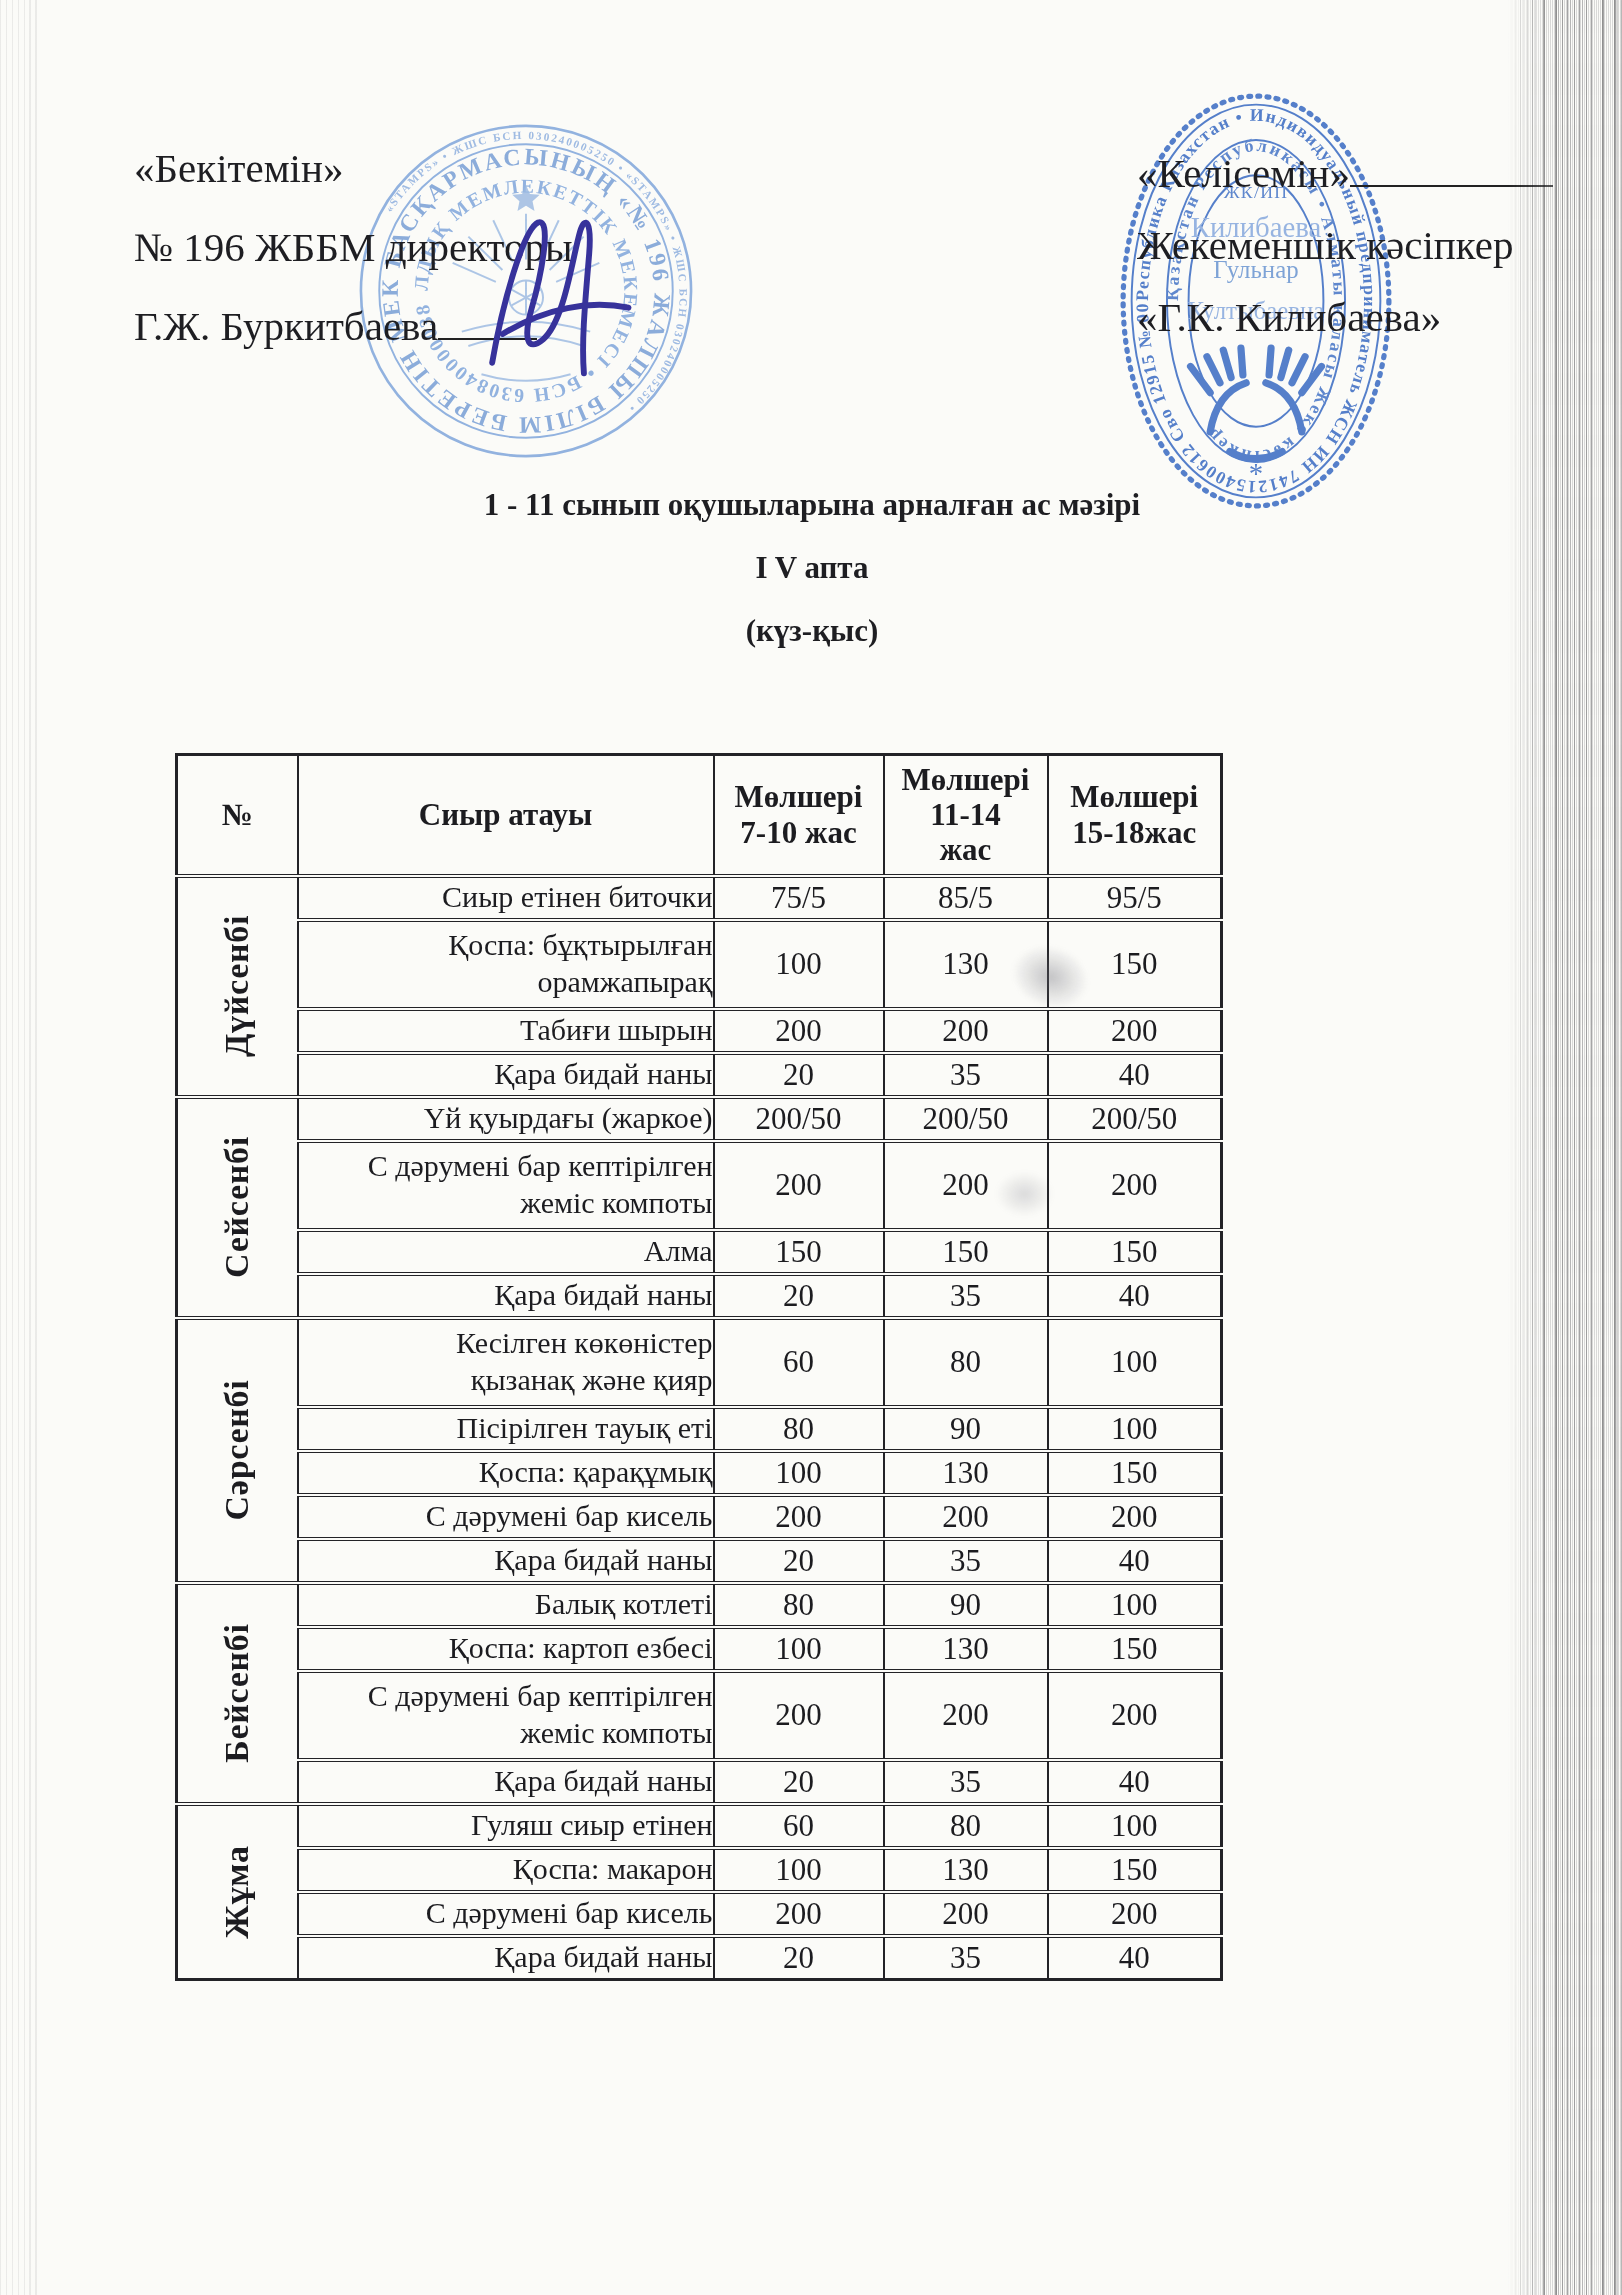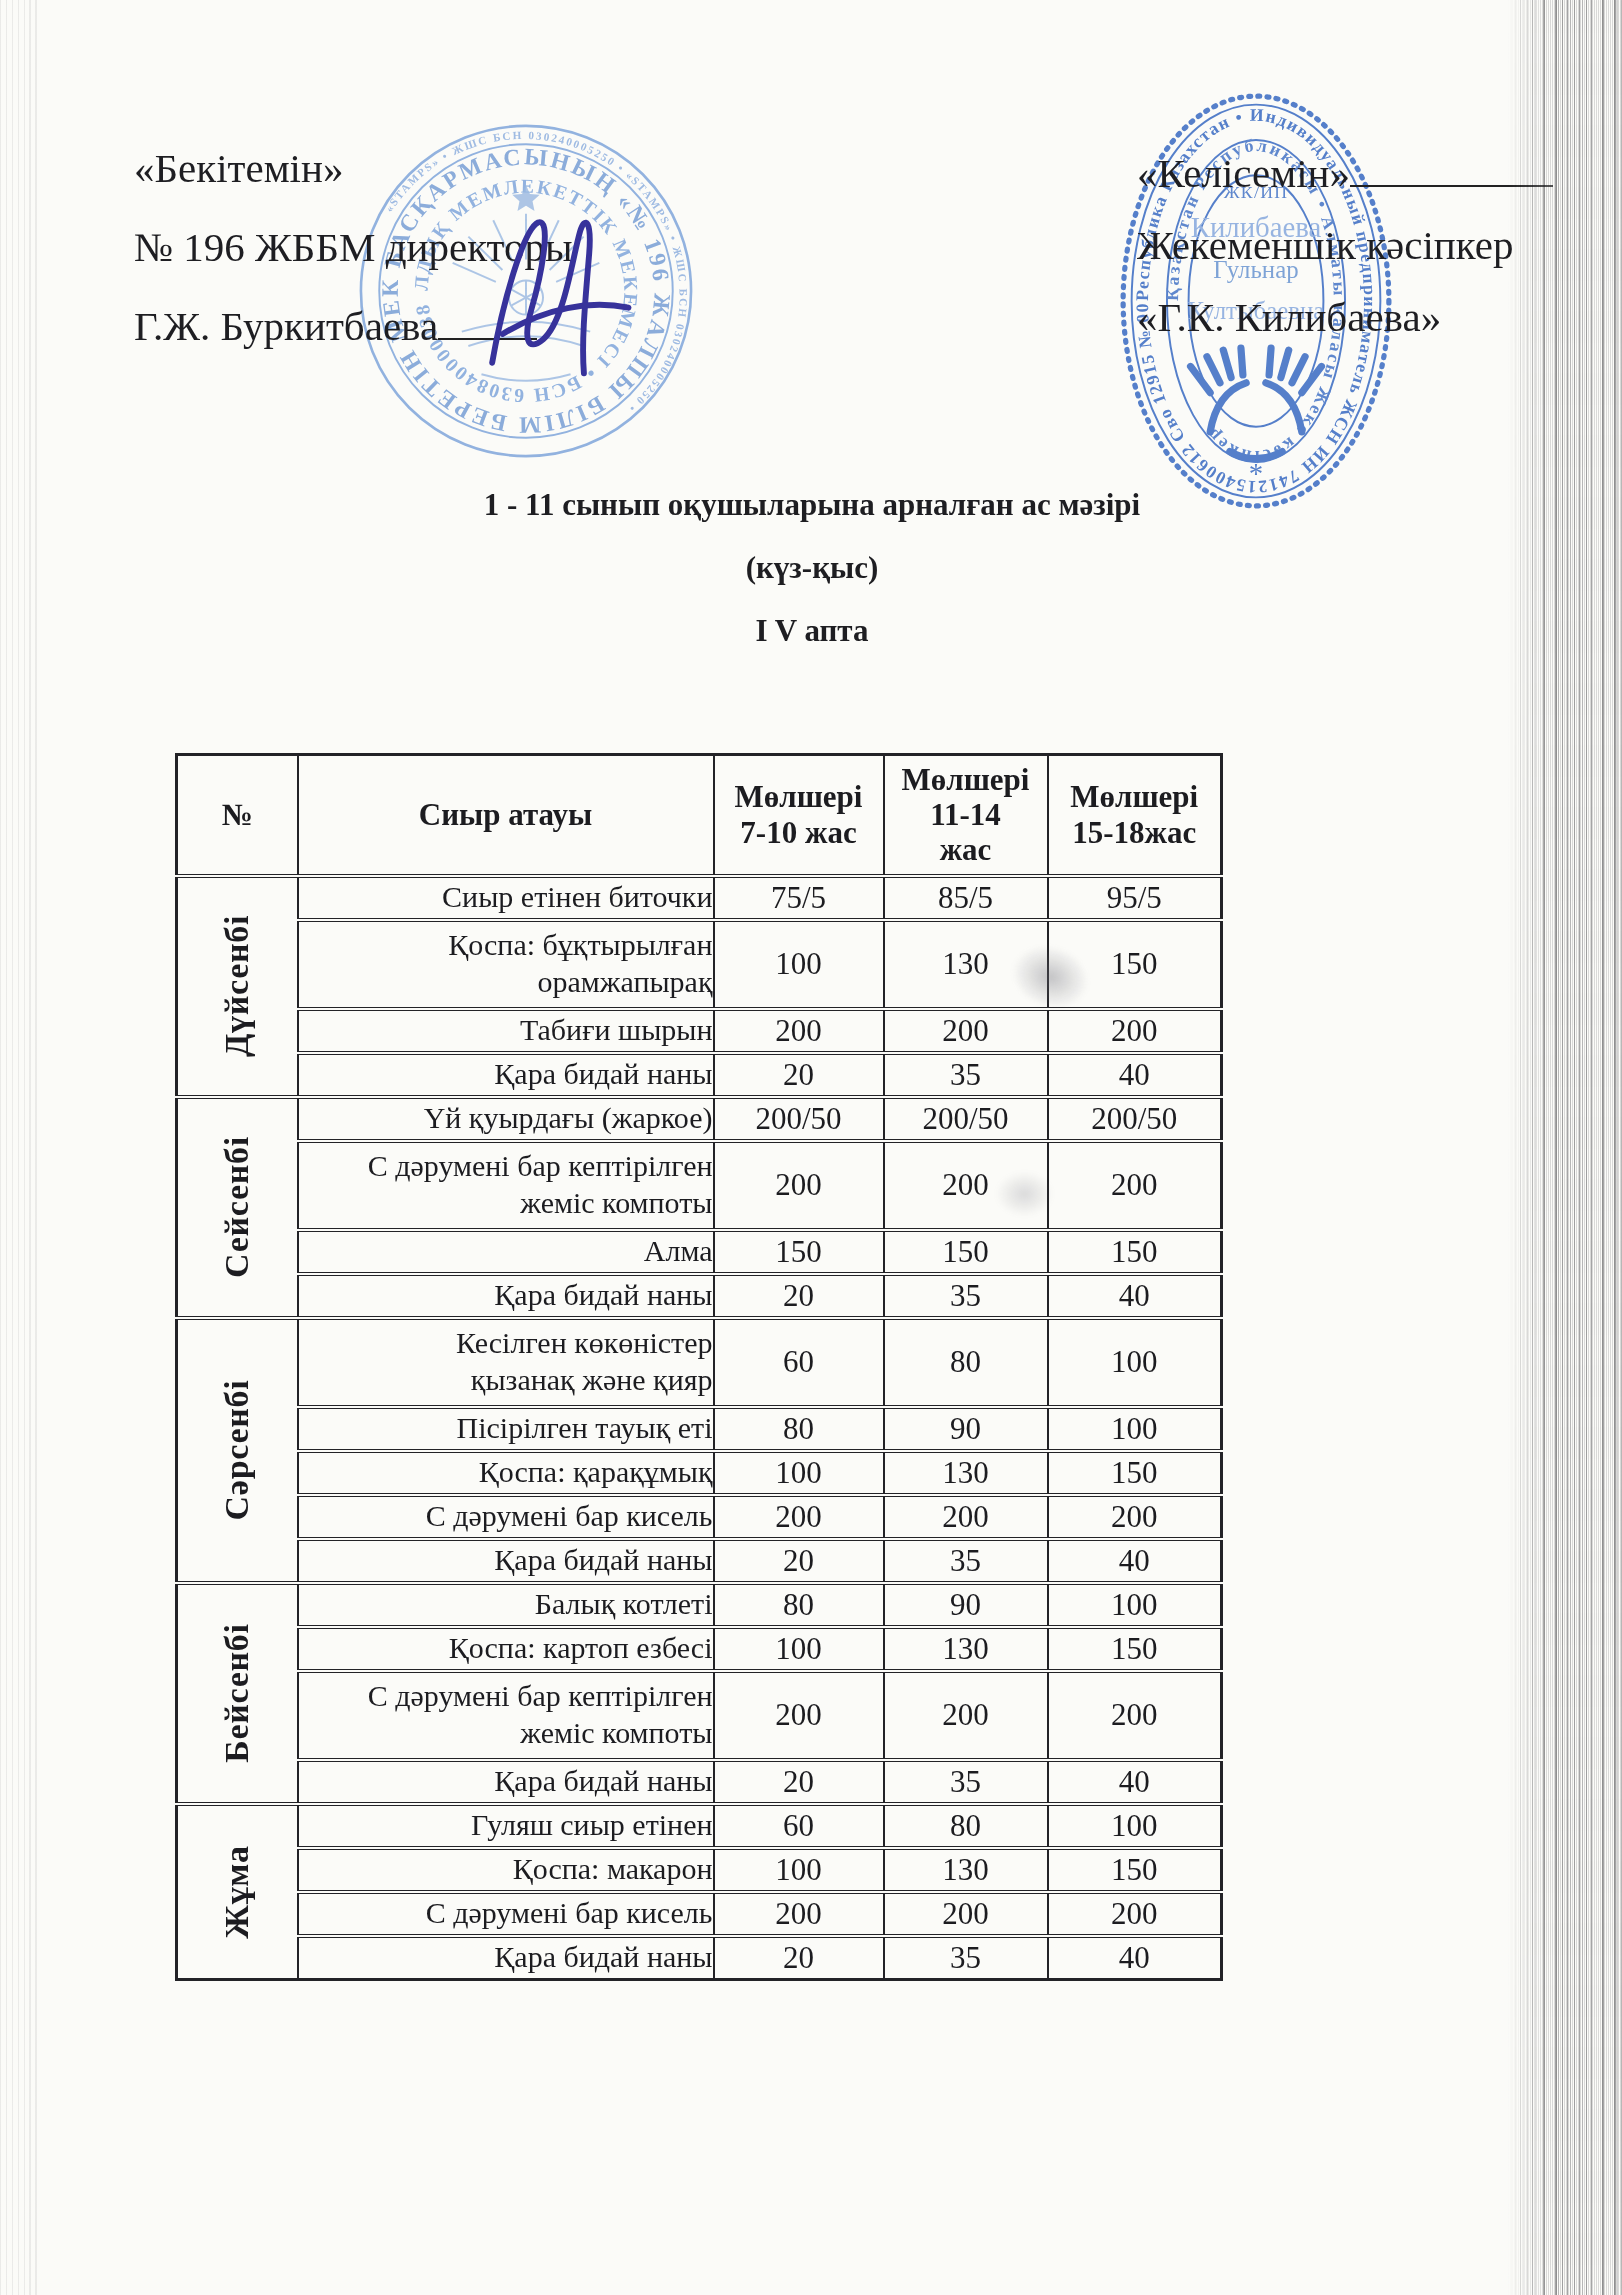--- a/index.html
+++ b/index.html
@@ -153,22 +153,22 @@
   </div>
 
   <div class="approve approve-right">
     <div class="ln"><span>«Келісемін»</span><span class="uline w2"></span></div>
     <div class="ln">Жекеменшік кәсіпкер</div>
     <div class="ln">«Г.К. Килибаева»</div>
   </div>
 
   <div class="titles">
     <div class="title-line">1 - 11 сынып оқушыларына арналған ас мәзірі</div>
+    <div class="title-line">I V апта</div>
     <div class="title-line">(күз-қыс)</div>
-    <div class="title-line">I V апта</div>
   </div>
 
   <div class="tablewrap">
     <table class="menu">
       <colgroup>
         <col style="width:121px">
           <col style="width:416px">
           <col style="width:170px">
           <col style="width:164px">
           <col style="width:174px">

